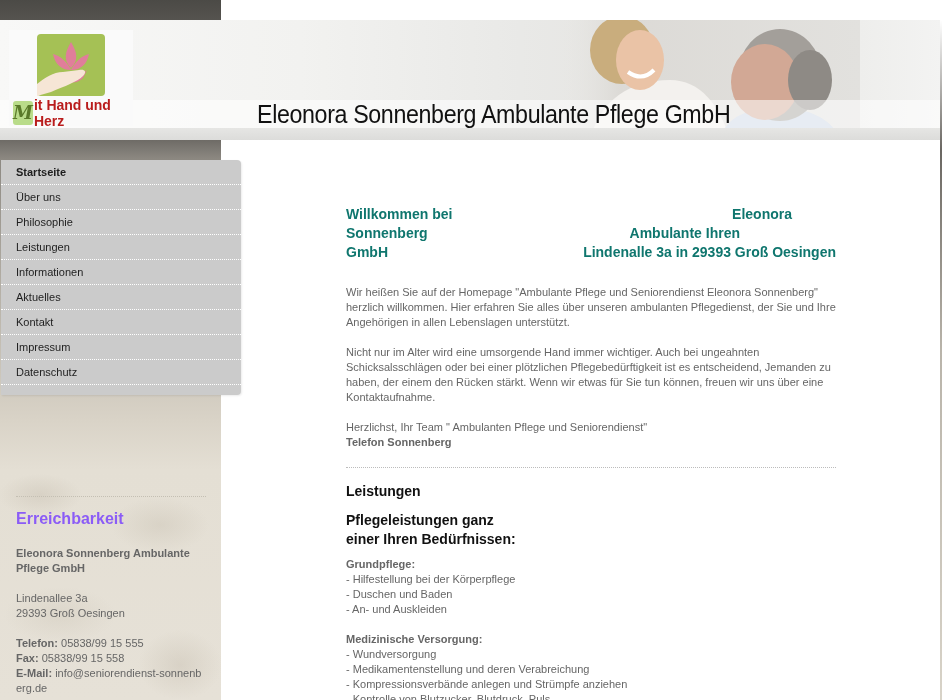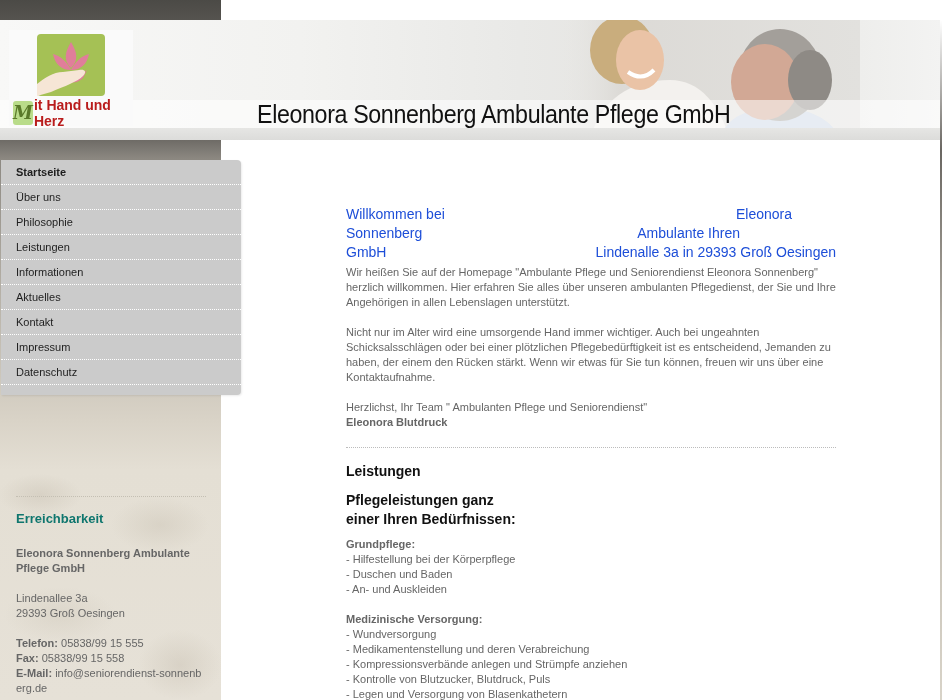--- a/index.html
+++ b/index.html
@@ -81,33 +81,33 @@
     border-bottom: 1px dotted #ffffff;
   }
   .nav-item.active { font-weight: bold; }
 
   
   .contact {
     position: absolute; left: 16px; top: 496px; width: 190px;
     font-size: 11px; color: #666; line-height: 15px;
   }
   .contact .sep { border-top: 1px dotted #c4bfb3; margin-bottom: 14px; }
-  .contact h3 { font-size: 13px; color: #0f766e; font-weight: bold; margin-bottom: 20px; }
+  .contact h3 { font-size: 16px; color: #8b5cf6; font-weight: bold; margin-bottom: 20px; }
   .contact .company { font-weight: bold; margin-bottom: 15px; }
   .contact .addr { margin-bottom: 15px; }
   .contact b { font-weight: bold; }
 
   
   .main {
     position: absolute; left: 346px; top: 205px; width: 490px;
     font-size: 11px; color: #666; line-height: 15px;
   }
   .welcome {
-    font-size: 14px; font-weight: normal; color: #1d4ed8; line-height: 19px;
-    text-align: justify; text-align-last: left; margin-bottom: 3px;
+    font-size: 14px; font-weight: bold; color: #0f766e; line-height: 19px;
+    text-align: justify; text-align-last: left; margin-bottom: 23px;
   }
   .welcome .row { display: flex; justify-content: space-between; }
   .main p { margin-bottom: 15px; }
   .main .signature { font-weight: bold; }
   .divider { border-top: 1px dotted #bcbcbc; margin: 17px 0 14px; }
   .main h2 { font-size: 14px; color: #111; font-weight: bold; line-height: 19px; margin-bottom: 10px; }
   .main h2.sub { line-height: 19px; margin-bottom: 8px; }
   .main .cat { font-weight: bold; }
   .main .list-block { margin-bottom: 15px; }
 </style>
@@ -212,21 +212,21 @@
     <div class="row">
       <span>GmbH</span>
       <span>Lindenalle 3a in 29393 Groß Oesingen</span>
     </div>
   </div>
 
   <p>Wir heißen Sie auf der Homepage "Ambulante Pflege und Seniorendienst Eleonora Sonnenberg" herzlich willkommen. Hier erfahren Sie alles über unseren ambulanten Pflegedienst, der Sie und Ihre Angehörigen in allen Lebenslagen unterstützt.</p>
   <p>Nicht nur im Alter wird eine umsorgende Hand immer wichtiger. Auch bei ungeahnten Schicksalsschlägen oder bei einer plötzlichen Pflegebedürftigkeit ist es entscheidend, Jemanden zu haben, der einem den Rücken stärkt. Wenn wir etwas für Sie tun können, freuen wir uns über eine Kontaktaufnahme.</p>
   <div>
     <div>Herzlichst, Ihr Team " Ambulanten Pflege und Seniorendienst"</div>
-    <div class="signature">Eleonora Blutdruck</div>
+    <div class="signature">Telefon Sonnenberg</div>
   </div>
 
   <div class="divider"></div>
 
   <h2>Leistungen</h2>
   <h2 class="sub">
     <span>Pflegeleistungen ganz</span><br>
     <span>einer Ihren Bedürfnissen:</span>
   </h2>
 

